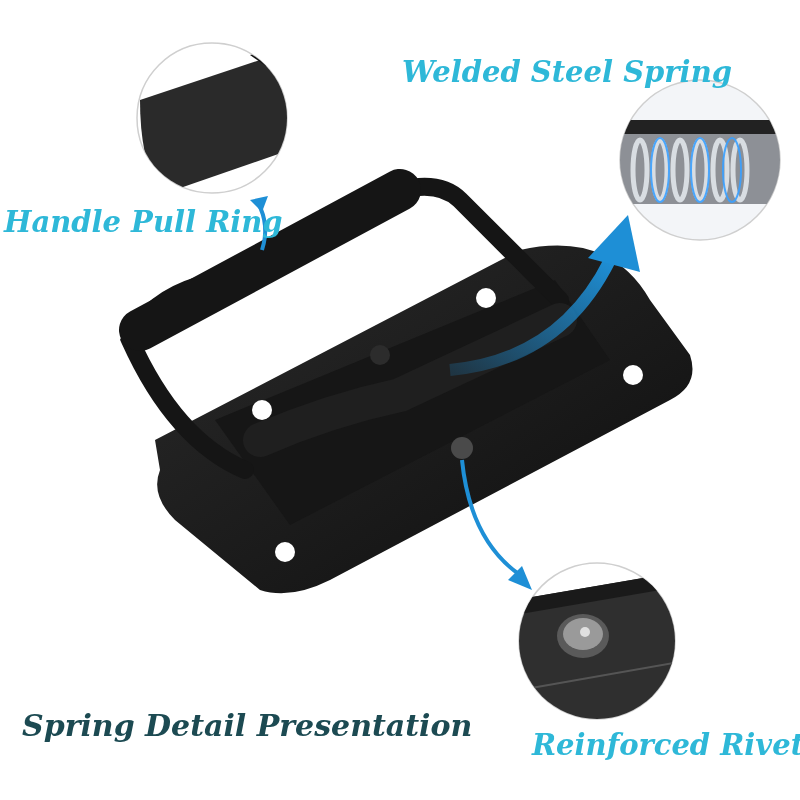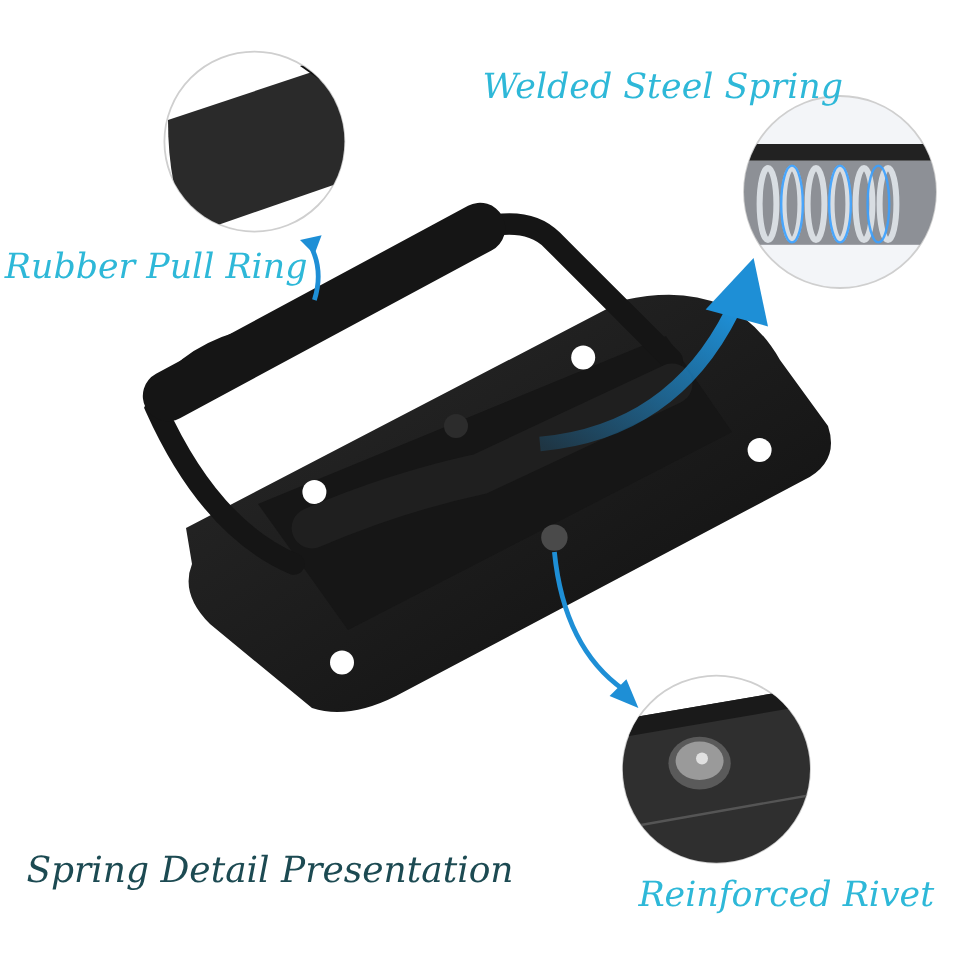--- a/index.html
+++ b/index.html
@@ -1,17 +1,17 @@
 <!DOCTYPE html>
 <html><head>
 <meta charset="utf-8">
 <style>
   html, body { margin: 0; padding: 0; }
   body { width: 800px; height: 800px; background: #ffffff; position: relative; overflow: hidden; font-family: "DejaVu Serif", serif; }
-  .label { position: absolute; font-style: italic; white-space: nowrap; }
+  .label { position: absolute; font-style: italic; white-space: nowrap; font-weight: bold; }
   .lbl-accent { color: #2eb8d8; font-size: 29px; }
   .lbl-title { color: #1c4a52; font-size: 30px; }
   svg { position: absolute; left: 0; top: 0; }
 </style>
 </head>
 <body>
 
 <svg width="800" height="800" viewBox="0 0 800 800">
   <defs>
     <linearGradient id="plateGrad" x1="0" y1="0" x2="1" y2="1">
@@ -95,15 +95,15 @@
       <path d="M515 600 L690 570 L690 585 L515 615 Z" fill="#1a1a1a"></path>
       <path d="M520 690 L690 660" stroke="#555" stroke-width="2"></path>
       <ellipse cx="583" cy="636" rx="26" ry="22" fill="#5a5a5a"></ellipse>
       <ellipse cx="583" cy="634" rx="20" ry="16" fill="#9a9a9a"></ellipse>
       <circle cx="585" cy="632" r="5" fill="#e0e0e0"></circle>
     </g>
   </g>
 </svg>
 
 <div class="label lbl-accent" style="left:402px; top:55px;">Welded Steel Spring</div>
-<div class="label lbl-accent" style="left:4px; top:205px;">Rubber Pull Ring</div>
+<div class="label lbl-accent" style="left:4px; top:205px;">Handle Pull Ring</div>
 <div class="label lbl-accent" style="left:532px; top:728px;">Reinforced Rivet</div>
 <div class="label lbl-title" style="left:22px; top:708px;">Spring Detail Presentation</div>
 
 </body></html>

